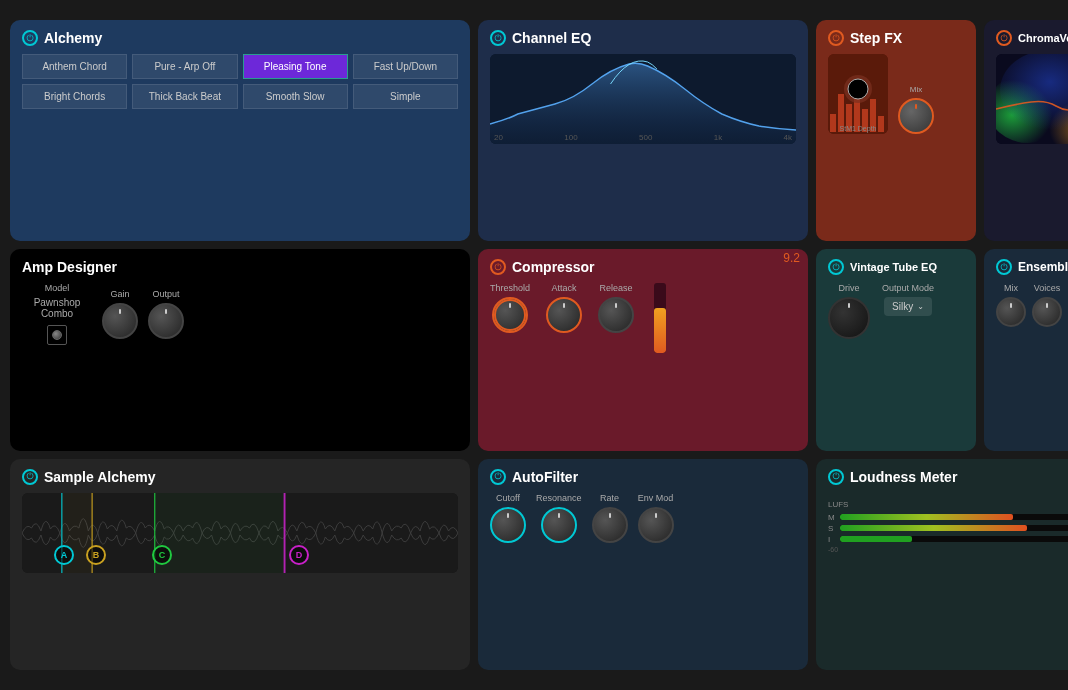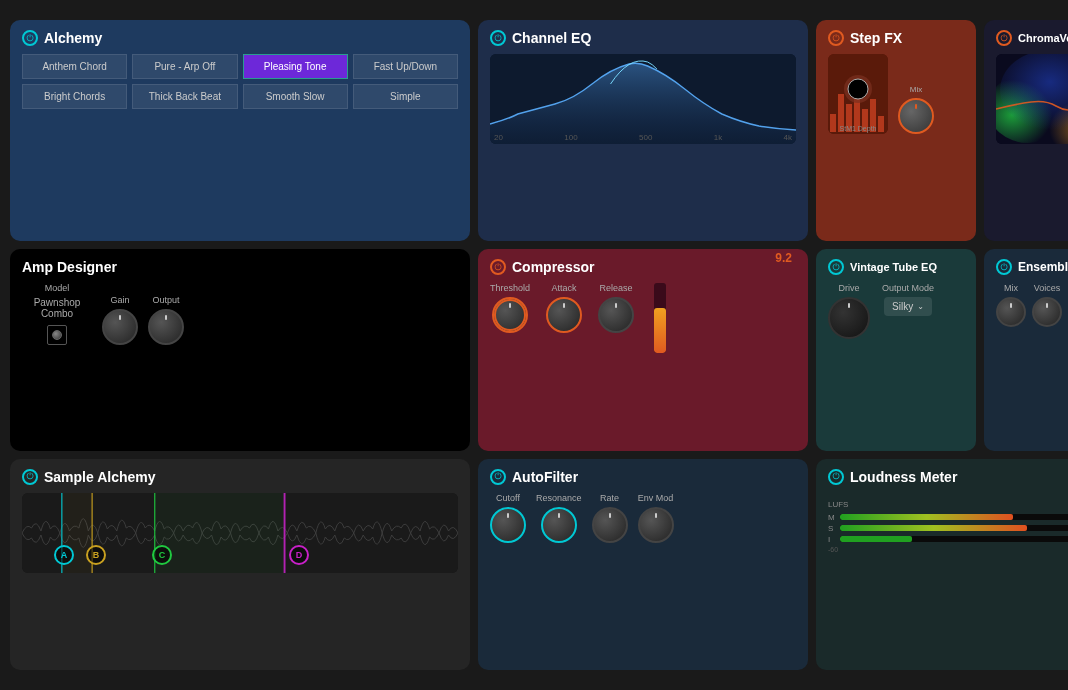--- a/index.html
+++ b/index.html
@@ -151,21 +151,21 @@
 
     
     .amp-card {
       background: #000000;
       grid-column: 1;
       grid-row: 2;
     }
     .knob-row {
       display: flex;
       gap: 10px;
-      align-items: flex-end;
+      align-items: center;
       margin-top: 4px;
     }
     .knob-group {
       display: flex;
       flex-direction: column;
       align-items: center;
       gap: 4px;
     }
     .knob-label {
       font-size: 9px;
@@ -217,24 +217,24 @@
       position: absolute;
       bottom: 0;
       left: 0;
       right: 0;
       background: linear-gradient(to top, #e05a20, #f0a020);
       border-radius: 3px;
     }
     .comp-value {
       color: #e05a20;
       font-size: 12px;
-      font-weight: 700;
+      font-weight: 400;
       position: absolute;
       top: 2px;
-      right: 16px;
+      right: 8px;
     }
 
     
     .vintage-eq-card {
       background: #1a3a3a;
       grid-column: 3 / 4;
       grid-row: 2;
     }
     .output-mode {
       display: flex;

